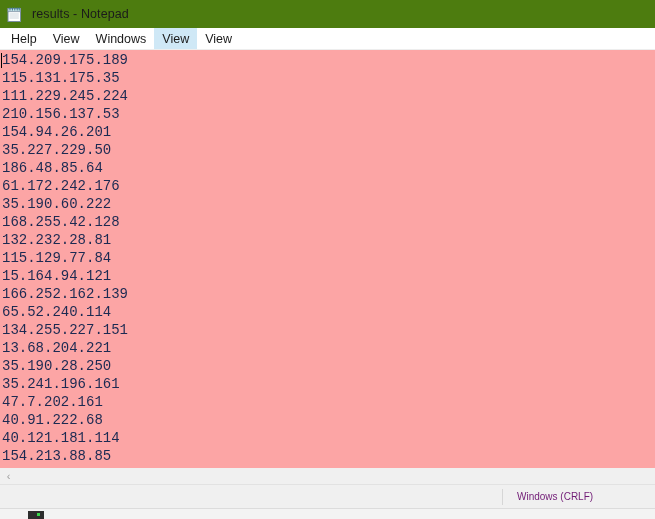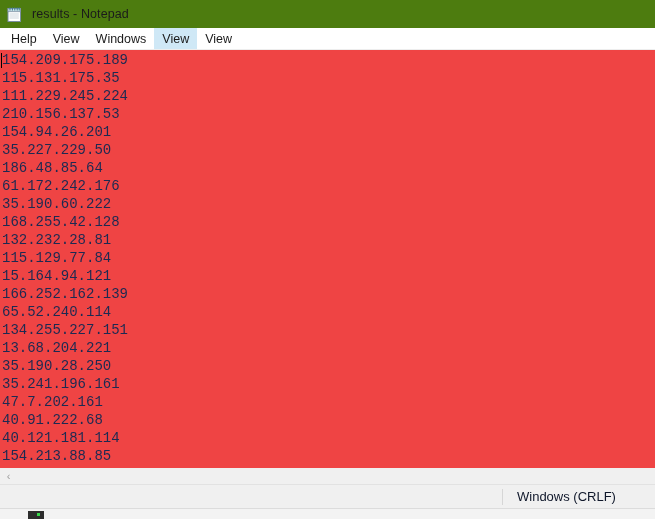--- a/index.html
+++ b/index.html
@@ -79,21 +79,21 @@
     right: 0;
     bottom: 0;
     height: 1px;
     background: #ededed;
   }
 
   
   .editor {
     flex: 1 1 auto;
     position: relative;
-    background: #ef4444;
+    background: #fca5a5;
     overflow: hidden;
   }
   .text-body {
     position: absolute;
     left: 2px;
     top: 1px;
     right: 0;
     font-family: "Liberation Mono", "DejaVu Sans Mono", monospace;
     font-size: 14px;
     line-height: 18px;
@@ -154,22 +154,22 @@
     height: 100%;
   }
   .status-divider {
     width: 1px;
     height: 16px;
     background: #d6d6d6;
     flex: 0 0 1px;
   }
   .status-cell {
     padding-left: 14px;
-    font-size: 13px;
-    color: #0f172a;
+    font-size: 10px;
+    color: #701a75;
     white-space: nowrap;
   }
 
   
   .taskbar {
     flex: 0 0 10px;
     height: 10px;
     background: #f3f3f3;
     border-top: 1px solid #dcdcdc;
     position: relative;

